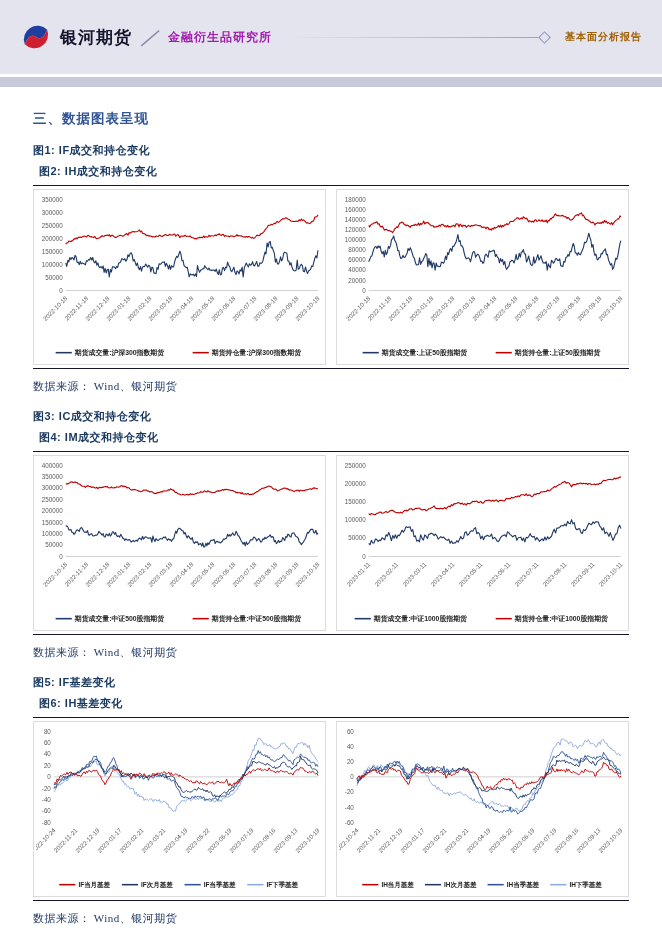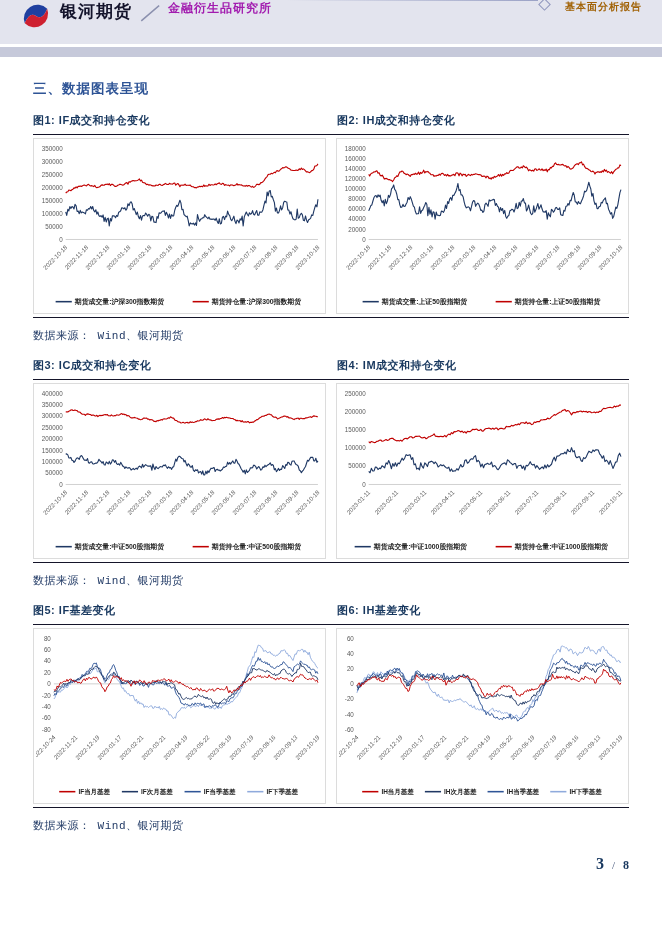--- a/index.html
+++ b/index.html
@@ -1,42 +1,42 @@
 <!DOCTYPE html>
 <html><head>
 <meta charset="utf-8">
 <style>
   html,body{margin:0;padding:0;}
   body{
     width:662px;height:936px;background:#ffffff;overflow:hidden;position:relative;
     font-family:"Liberation Sans",sans-serif;
   }
   
-  .header{height:44px;background:#e3e4ee;display:flex;padding:0 20px;box-sizing:border-box;}
+  .header{height:74px;background:#e3e4ee;display:flex;align-items:center;padding:0 20px;box-sizing:border-box;}
   .logo{width:32px;height:32px;flex:0 0 auto;}
   .brand{font-size:17px;font-weight:bold;color:#14142c;margin-left:8px;letter-spacing:1px;}
   .brand-slash{color:#8b90ae;font-size:18px;margin:0 9px;font-style:italic;font-weight:bold;}
   .division{font-size:12px;font-weight:bold;color:#a21caf;letter-spacing:1px;}
   .header-rule{flex:1;height:1px;background:linear-gradient(to right,rgba(150,156,195,0),#9ba2c6);margin:0 0 0 14px;}
   .diamond{width:7px;height:7px;border:1px solid #8f96bd;transform:rotate(45deg);margin:0 2px;background:transparent;flex:0 0 auto;}
   .report-type{font-size:10px;font-weight:bold;color:#a16207;margin-left:14px;letter-spacing:1px;white-space:nowrap;}
   .strip{height:10px;background:#c6c9da;margin-top:3px;}
   
   .content{padding:0 33px;}
   .section-title{color:#2e5496;font-weight:bold;font-size:13.5px;margin-top:23px;letter-spacing:1px;}
   .fig-row{margin-top:15px;}
-  .fig-titles{display:flex;}
+  .fig-titles{display:flex;flex-direction:column;}
   .fig-title{width:50%;box-sizing:border-box;font-size:11px;font-weight:bold;color:#17375e;padding-bottom:6px;letter-spacing:0.5px;}
   .fig-title.right{padding-left:6px;}
   .fig-table{border-top:1.6px solid #15152a;border-bottom:1.6px solid #15152a;padding:3px 0;display:flex;gap:10px;}
   .chart-box{flex:1;border:1px solid #dcdcdc;height:170px;padding:2px;background:#fff;box-sizing:content-box;}
   .chart-canvas{width:100%;height:100%;}
   .chart-canvas svg{display:block;width:100%;height:100%;}
   svg text{font-family:"Liberation Sans",sans-serif;}
-  .source-note{font-family:Liberation Mono, monospace;color:#1f3864;font-size:11px;margin-top:10px;letter-spacing:0.5px;}
+  .source-note{font-family:Liberation Serif, serif;color:#1f3864;font-size:11px;margin-top:10px;letter-spacing:0.5px;}
   
   .footer-page{text-align:right;margin-top:22px;color:#17375e;font-family:"Liberation Serif",serif;}
   .footer-page .cur{font-size:16px;font-weight:bold;}
   .footer-page .sep{font-size:11px;color:#44557a;margin:0 4px;}
   .footer-page .tot{font-size:12px;font-weight:bold;}
 </style>
 </head>
 <body>
 
 <div class="header">

